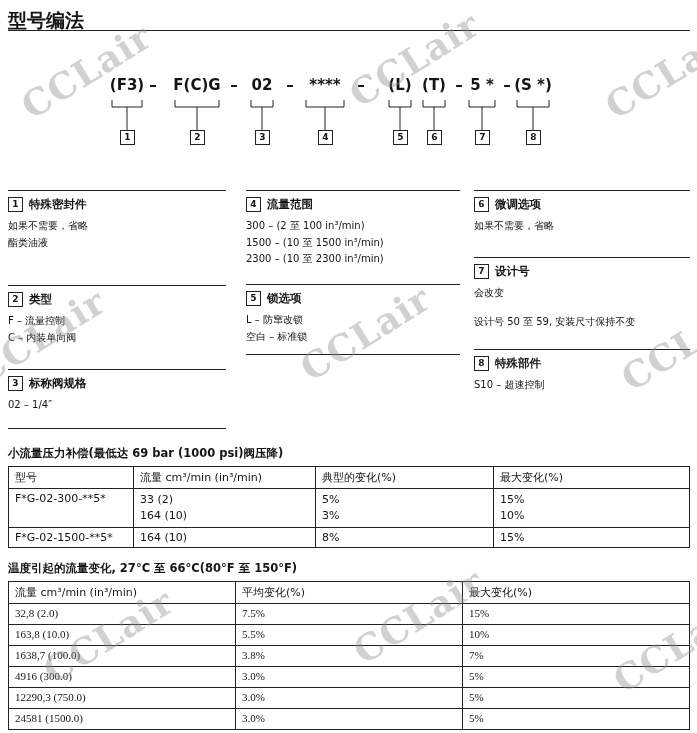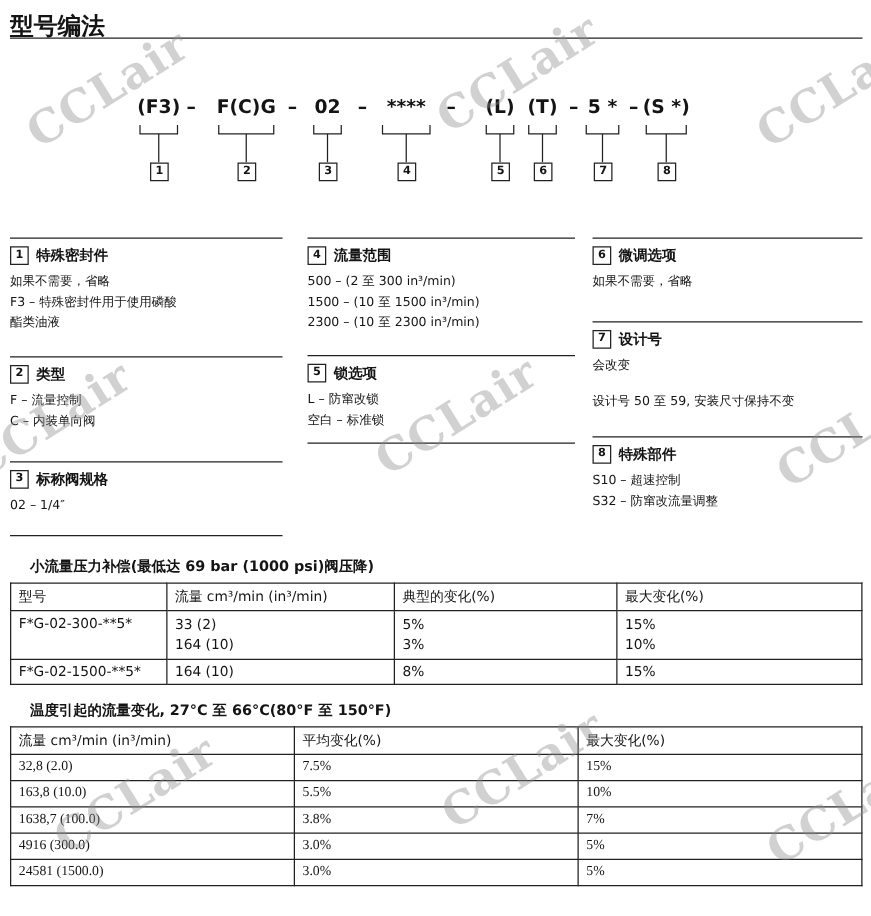--- a/index.html
+++ b/index.html
@@ -39,21 +39,21 @@
   .rule-b { border-bottom:1px solid #222; }
   .sec-head { display:flex; align-items:center; gap:6px; margin-bottom:6px; }
   .numbox-s { flex:0 0 auto; width:13px; height:13px; border:1px solid #222; font-size:9px;
               font-weight:bold; line-height:13px; text-align:center; }
   .sec-title { font-weight:bold; font-size:11.5px; }
   .sec-line { font-size:10px; line-height:1.65; }
   .gap { margin-top:12px; }
 
   
   .tables { position:absolute; left:8px; top:446px; width:682px; }
-  .tbl-title { font-weight:bold; font-size:11.5px; margin:0 16px 5px; }
+  .tbl-title { font-weight:bold; font-size:11.5px; margin:0 0 5px; }
   .tbl-title.t2 { margin-top:13px; }
   table { border-collapse:collapse; width:100%; table-layout:fixed; }
   th,td { border:1px solid #222; padding:3px 6px; font-size:11px; text-align:left;
           vertical-align:top; }
   th { font-weight:normal; }
   td div { line-height:1.45; }
   .t2tbl td { height:14px;font-family:Liberation Serif, serif; }
 </style>
 </head>
 <body>
@@ -112,21 +112,20 @@
     <div class="numbox" style="left:526px">8</div>
   </div>
 
   <div class="col" id="col1">
     <section class="sec" style="min-height:95px">
       <div class="sec-head">
         <span class="numbox-s">1</span>
         <span class="sec-title">特殊密封件</span>
       </div>
       <div class="sec-line">如果不需要，省略</div>
-      <div class="sec-line">F3 – 特殊密封件用于使用磷酸</div>
       <div class="sec-line">酯类油液</div>
     </section>
     <section class="sec" style="min-height:84px">
       <div class="sec-head">
         <span class="numbox-s">2</span>
         <span class="sec-title">类型</span>
       </div>
       <div class="sec-line">F – 流量控制</div>
       <div class="sec-line">C – 内装单向阀</div>
     </section>
@@ -138,21 +137,21 @@
       <div class="sec-line">02 – 1/4″</div>
     </section>
   </div>
 
   <div class="col" id="col2">
     <section class="sec" style="min-height:94px">
       <div class="sec-head">
         <span class="numbox-s">4</span>
         <span class="sec-title">流量范围</span>
       </div>
-      <div class="sec-line">500 – (2 至 300 in³/min)</div>
+      <div class="sec-line">300 – (2 至 100 in³/min)</div>
       <div class="sec-line">1500 – (10 至 1500 in³/min)</div>
       <div class="sec-line">2300 – (10 至 2300 in³/min)</div>
     </section>
     <section class="sec rule-b" style="min-height:70px">
       <div class="sec-head">
         <span class="numbox-s">5</span>
         <span class="sec-title">锁选项</span>
       </div>
       <div class="sec-line">L – 防窜改锁</div>
       <div class="sec-line">空白 – 标准锁</div>
@@ -174,21 +173,20 @@
       </div>
       <div class="sec-line">会改变</div>
       <div class="sec-line gap">设计号 50 至 59, 安装尺寸保持不变</div>
     </section>
     <section class="sec">
       <div class="sec-head">
         <span class="numbox-s">8</span>
         <span class="sec-title">特殊部件</span>
       </div>
       <div class="sec-line">S10 – 超速控制</div>
-      <div class="sec-line">S32 – 防窜改流量调整</div>
     </section>
   </div>
 
   <div class="tables">
     <div class="tbl-title">小流量压力补偿(最低达 69 bar (1000 psi)阀压降)</div>
     <table>
       <colgroup>
           <col style="width:125px">
           <col style="width:182px">
           <col style="width:178px">
@@ -256,20 +254,25 @@
           <td>1638,7 (100.0)</td>
           <td>3.8%</td>
           <td>7%</td>
         </tr>
         <tr>
           <td>4916 (300.0)</td>
           <td>3.0%</td>
           <td>5%</td>
         </tr>
         <tr>
+          <td>12290,3 (750.0)</td>
+          <td>3.0%</td>
+          <td>5%</td>
+        </tr>
+        <tr>
           <td>24581 (1500.0)</td>
           <td>3.0%</td>
           <td>5%</td>
         </tr>
       </tbody>
     </table>
   </div>
 
 </div>
 

